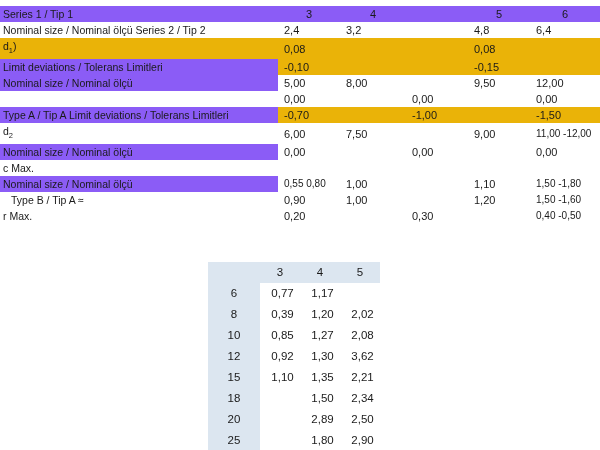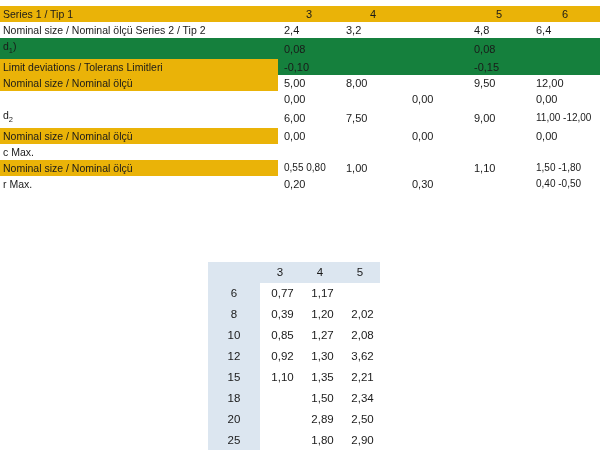--- a/index.html
+++ b/index.html
@@ -40,22 +40,22 @@
   }
   .lbl.indent { padding-left: 11px !important; }
   .num {
     font-size: 11px;
     padding-left: 6px !important;
     white-space: nowrap;
   }
   .num.small {
     font-size: 10px;
   }
-  .shade { background: #eab308; }
-  .shade-light { background: #15803d; }
+  .shade { background: #8b5cf6; }
+  .shade-light { background: #eab308; }
   .white { background: #ffffff; }
 
   .sub { font-size: 7.5px; vertical-align: sub; }
 
   
   .bottom-table {
     position: absolute;
     left: 208px;
     top: 262px;
     border-collapse: collapse;
@@ -145,20 +145,28 @@
 
     <tr>
       <td class="lbl white"></td>
       <td class="num white">0,00</td>
       <td class="num white"></td>
       <td class="num white">0,00</td>
       <td class="num white"></td>
       <td class="num white">0,00</td>
     </tr>
 
+    <tr>
+      <td class="lbl shade">Type A / Tip A Limit deviations / Tolerans Limitleri</td>
+      <td class="num shade-light">-0,70</td>
+      <td class="num shade-light"></td>
+      <td class="num shade-light">-1,00</td>
+      <td class="num shade-light"></td>
+      <td class="num shade-light">-1,50</td>
+    </tr>
 
     <tr>
       <td class="lbl white">d<span class="sub">2</span></td>
       <td class="num white">6,00</td>
       <td class="num white">7,50</td>
       <td class="num white"></td>
       <td class="num white">9,00</td>
       <td class="num small white">11,00   -12,00</td>
     </tr>
 
@@ -184,20 +192,28 @@
     <tr>
       <td class="lbl shade">Nominal size / Nominal ölçü</td>
       <td class="num small white">0,55      0,80</td>
       <td class="num white">1,00</td>
       <td class="num white"></td>
       <td class="num white">1,10</td>
       <td class="num small white">1,50      -1,80</td>
     </tr>
 
 
+    <tr>
+      <td class="lbl indent white">Type B / Tip A                      ≈</td>
+      <td class="num white">0,90</td>
+      <td class="num white">1,00</td>
+      <td class="num white"></td>
+      <td class="num white">1,20</td>
+      <td class="num small white">1,50      -1,60</td>
+    </tr>
 
     <tr>
       <td class="lbl white">r                         Max.</td>
       <td class="num white">0,20</td>
       <td class="num white"></td>
       <td class="num white">0,30</td>
       <td class="num white"></td>
       <td class="num small white">0,40     -0,50</td>
     </tr>
 

